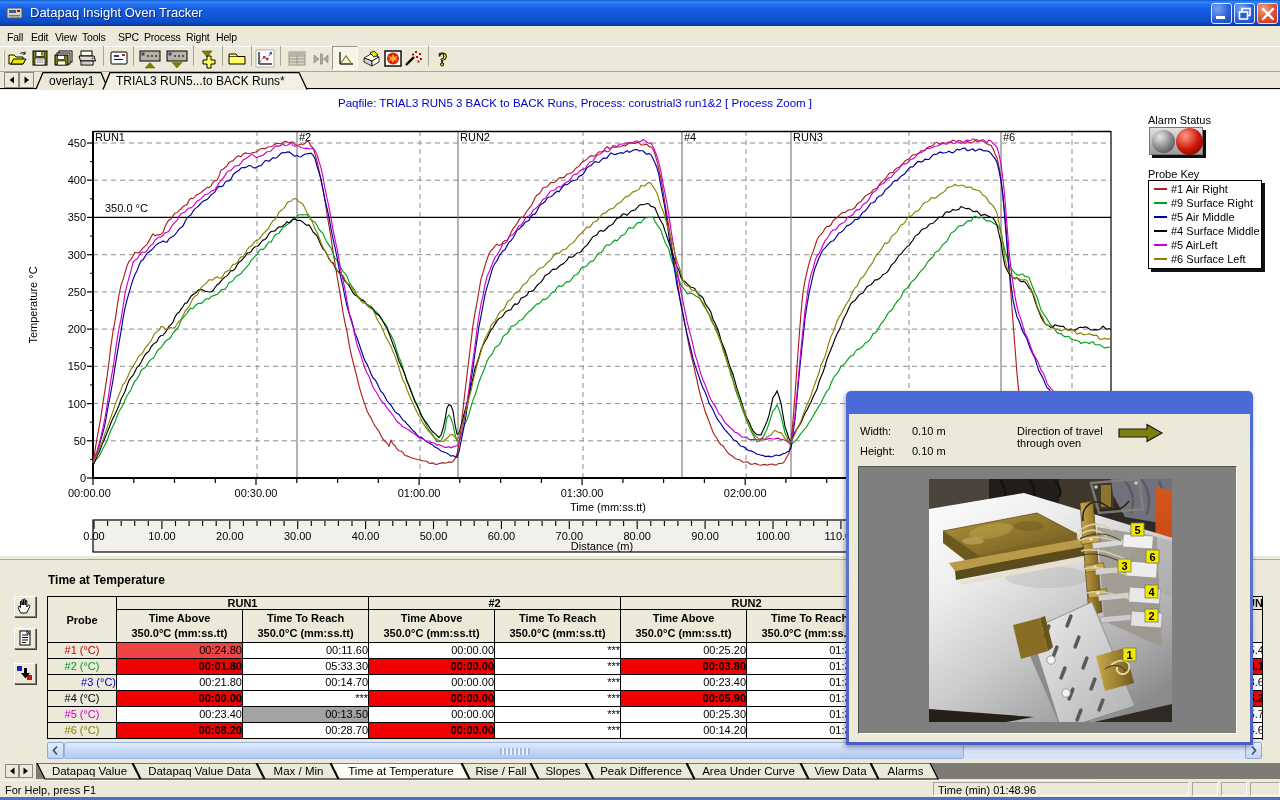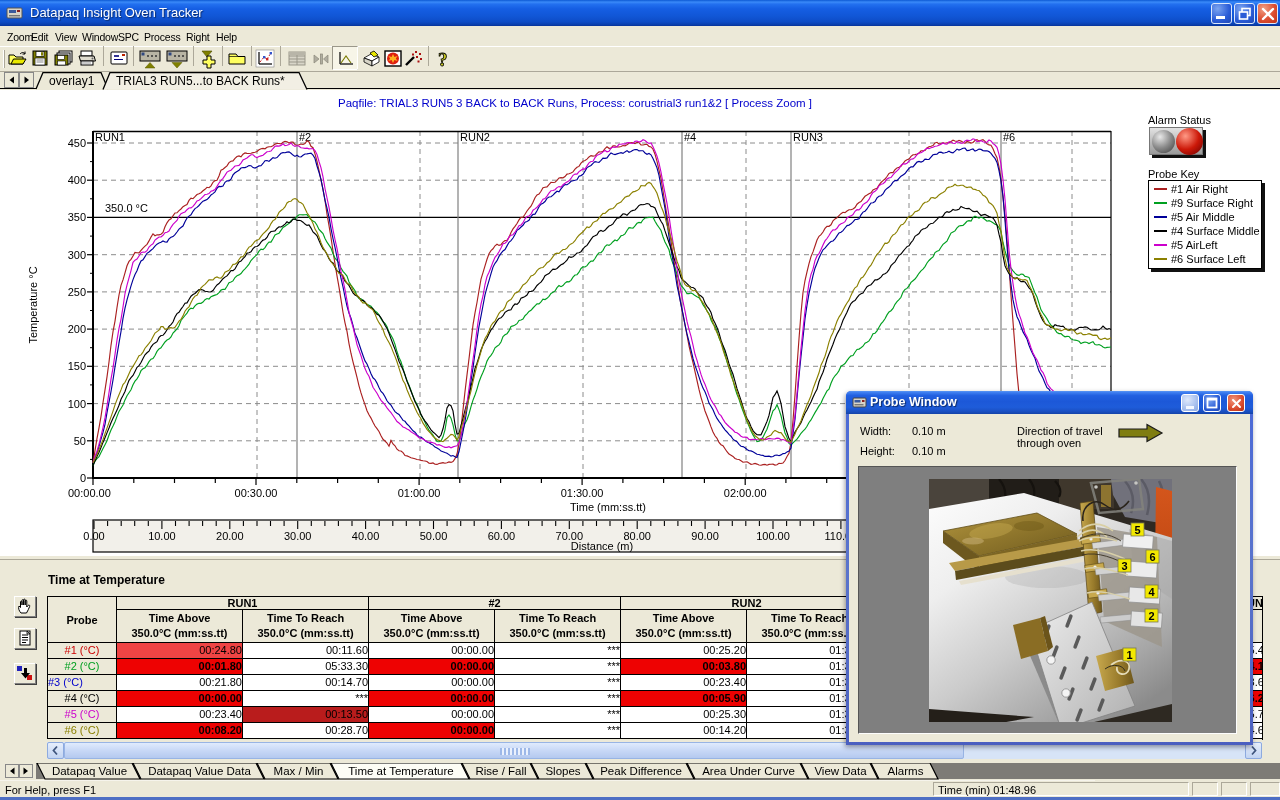--- a/index.html
+++ b/index.html
@@ -33,24 +33,24 @@
         <rect x="1.5" y="5" width="8" height="7" fill="#2a5cd7" stroke="#fff" stroke-width="1.6"></rect>
       </svg>
     </div>
 <div class="capbtn bcls" style="left:1257px">
       <svg style="position:absolute;left:3px;top:3px" width="14" height="14" viewBox="0 0 14 14">
         <path d="M2 2 L12 12 M12 2 L2 12" stroke="#fff" stroke-width="2.4" stroke-linecap="round"></path>
       </svg>
     </div>
 </div>
 <div class="abs menu" style="left:0;top:0;width:1280px;height:46px">
-<span style="left:7px">Zoom</span>
+<span style="left:7px">Fall</span>
 <span style="left:31px">Edit</span>
 <span style="left:55px">View</span>
-<span style="left:82px">Window</span>
+<span style="left:82px">Tools</span>
 <span style="left:118px">SPC</span>
 <span style="left:144px">Process</span>
 <span style="left:186px">Right</span>
 <span style="left:216px">Help</span>
 </div>
 <div class="abs" style="left:0;top:46px;width:1280px;height:26px;background:#ece9d8;border-top:1px solid #fff"></div>
 <div class="abs" style="left:0;top:71px;width:1280px;height:1px;background:#aca899"></div>
 <div class="abs" style="left:3px;top:50px;width:2px;height:18px;border-left:1px solid #fff;border-right:1px solid #aca899"></div>
 <svg class="abs" style="left:0;top:46px" width="1280" height="26" viewBox="0 0 1280 26">
 <g transform="translate(8,4)">
@@ -453,21 +453,21 @@
 <td class="num" style="background:#fff">05:33.30</td>
 <td class="redcell num" style="background:#ee0202">00:00.00</td>
 <td class="num" style="background:#fff">***</td>
 <td class="redcell num" style="background:#ee0202">00:03.80</td>
 <td class="num" style="background:#fff">01:33.20</td>
 <td class="redcell num" style="background:#ee0202">00:00.00</td>
 <td class="num" style="background:#fff">***</td>
 <td class="redcell num" style="background:#ee0202">00:04.10</td>
 </tr>
 <tr style="height:16px;line-height:15px">
-<td style="text-align:left;background:#ece9d8;color:#0000cc;font-size:11px">#3 (°C)</td>
+<td style="text-align:right;background:#ece9d8;color:#0000cc;font-size:11px">#3 (°C)</td>
 <td class="num" style="background:#fff">00:21.80</td>
 <td class="num" style="background:#fff">00:14.70</td>
 <td class="num" style="background:#fff">00:00.00</td>
 <td class="num" style="background:#fff">***</td>
 <td class="num" style="background:#fff">00:23.40</td>
 <td class="num" style="background:#fff">01:31.80</td>
 <td class="num" style="background:#fff">00:00.00</td>
 <td class="num" style="background:#fff">***</td>
 <td class="num" style="background:#fff">00:23.60</td>
 </tr>
@@ -479,21 +479,21 @@
 <td class="num" style="background:#fff">***</td>
 <td class="redcell num" style="background:#ee0202">00:05.90</td>
 <td class="num" style="background:#fff">01:32.90</td>
 <td class="redcell num" style="background:#ee0202">00:00.00</td>
 <td class="num" style="background:#fff">***</td>
 <td class="redcell num" style="background:#ee0202">00:06.20</td>
 </tr>
 <tr style="height:16px;line-height:15px">
 <td style="text-align:center;background:#ece9d8;color:#cc00cc;font-size:11px">#5 (°C)</td>
 <td class="num" style="background:#fff">00:23.40</td>
-<td class="num" style="background:#b91c1c">00:13.50</td>
+<td class="num" style="background:#a3a3a3">00:13.50</td>
 <td class="num" style="background:#fff">00:00.00</td>
 <td class="num" style="background:#fff">***</td>
 <td class="num" style="background:#fff">00:25.30</td>
 <td class="num" style="background:#fff">01:30.90</td>
 <td class="num" style="background:#fff">00:00.00</td>
 <td class="num" style="background:#fff">***</td>
 <td class="num" style="background:#fff">00:25.70</td>
 </tr>
 <tr style="height:16px;line-height:15px">
 <td style="text-align:center;background:#ece9d8;color:#8b8000;font-size:11px">#6 (°C)</td>
@@ -554,43 +554,20 @@
 <div class="abs" style="left:0;top:780px;width:1095px;height:17px;background:#ece9d8;border-top:1px solid #f6f4ec">
 <span style="position:absolute;left:5px;top:3px">For Help, press F1</span>
 <div class="abs" style="left:933px;top:1px;width:256px;height:14px;border:1px solid;border-color:#aca899 #fff #fff #aca899"></div>
 <span style="position:absolute;left:938px;top:3px">Time (min) 01:48.96&nbsp;&nbsp; Temperature (°C) 360.0</span>
 <div class="abs" style="left:1192px;top:1px;width:26px;height:14px;border:1px solid;border-color:#aca899 #fff #fff #aca899"></div>
 <div class="abs" style="left:1221px;top:1px;width:26px;height:14px;border:1px solid;border-color:#aca899 #fff #fff #aca899"></div>
 <div class="abs" style="left:1250px;top:1px;width:30px;height:14px;border:1px solid;border-color:#aca899 #fff #fff #aca899"></div>
 </div>
 <div class="abs" style="left:0;top:797px;width:1280px;height:3px;background:#4e6fc4"></div>
 <div class="abs" style="left:846px;top:391px;width:407px;height:354px;border-radius:5px 5px 0 0;background:linear-gradient(180deg,#4a69d8,#5a74cc 50%,#4a5fc0);box-shadow:-1px 2px 5px rgba(0,0,20,.4)">
-<div class="abs" style="left:0;top:0;width:407px;height:23px;border-radius:5px 5px 0 0;background:linear-gradient(180deg,#5a96f2 0%,#3d7df0 7%,#2260e0 20%,#1c58d8 45%,#1e5cda 70%,#1a50c4 88%,#1443a8 100%)">
-<svg class="abs" style="left:6px;top:4px" width="15" height="15" viewBox="0 0 15 15">
-        <rect x="1" y="3" width="13" height="9" rx="1" fill="#d8d4c8" stroke="#444"></rect>
-        <rect x="2.5" y="5" width="6" height="2.5" fill="#3a5a9c"></rect>
-        <rect x="10" y="5" width="2.5" height="2" fill="#8a2020"></rect>
-        <rect x="2.5" y="9" width="9" height="1.4" fill="#777"></rect>
-      </svg>
-<span style="position:absolute;left:24px;top:4px;color:#fff;font-weight:bold;font-size:12.5px;text-shadow:1px 1px 1px #0a2a6a">Probe Window</span>
-<div class="abs" style="left:335px;top:3px;width:18px;height:18px;border-radius:3px;border:1px solid #fff;background:radial-gradient(circle at 35% 30%,#dfe9fb,#a8c0ee 60%,#8aa8e2)">
-        <div class="abs" style="left:4px;top:11px;width:8px;height:3px;background:#f4f8ff"></div>
-      </div>
-<div class="abs" style="left:357px;top:3px;width:18px;height:18px;border-radius:3px;border:1px solid #fff;background:radial-gradient(circle at 35% 30%,#7ba4f0,#2a5cd7 60%,#1f48b4)">
-        <svg style="position:absolute;left:2px;top:2px" width="12" height="12" viewBox="0 0 12 12">
-          <rect x="1.5" y="1.5" width="9" height="9" fill="none" stroke="#fff" stroke-width="1.8"></rect>
-          <line x1="1.5" y1="2.4" x2="10.5" y2="2.4" stroke="#fff" stroke-width="2.2"></line>
-        </svg>
-      </div>
-<div class="abs" style="left:381px;top:3px;width:18px;height:18px;border-radius:3px;border:1px solid #fff;background:radial-gradient(circle at 35% 30%,#f0967c,#dd4f32 55%,#b52c10)">
-        <svg style="position:absolute;left:2.5px;top:2.5px" width="11" height="11" viewBox="0 0 11 11">
-          <path d="M2 2 L9 9 M9 2 L2 9" stroke="#fff" stroke-width="2" stroke-linecap="round"></path>
-        </svg>
-      </div>
-</div>
 <div class="abs" style="left:3px;top:23px;width:401px;height:328px;background:#ece9d8">
 <span class="abs" style="left:11px;top:11px;font-size:11px">Width:</span>
       <span class="abs" style="left:63px;top:11px;font-size:11px">0.10 m</span>
 <span class="abs" style="left:11px;top:31px;font-size:11px">Height:</span>
       <span class="abs" style="left:63px;top:31px;font-size:11px">0.10 m</span>
 <span class="abs" style="left:168px;top:11px;font-size:11px">Direction of travel<br>through oven</span>
 <svg class="abs" style="left:269px;top:9px" width="46" height="20" viewBox="0 0 46 20">
         <path d="M1 6 L29 6 L29 1.5 L44 10 L29 18.5 L29 14 L1 14 Z" fill="#7f7d10" stroke="#1a1a1a" stroke-width="1.2"></path>
       </svg>
 <div class="abs" style="left:9px;top:52px;width:379px;height:268px;background:#7f7f7f;border:1px solid;border-color:#555 #fdfdfd #fdfdfd #555"></div>

